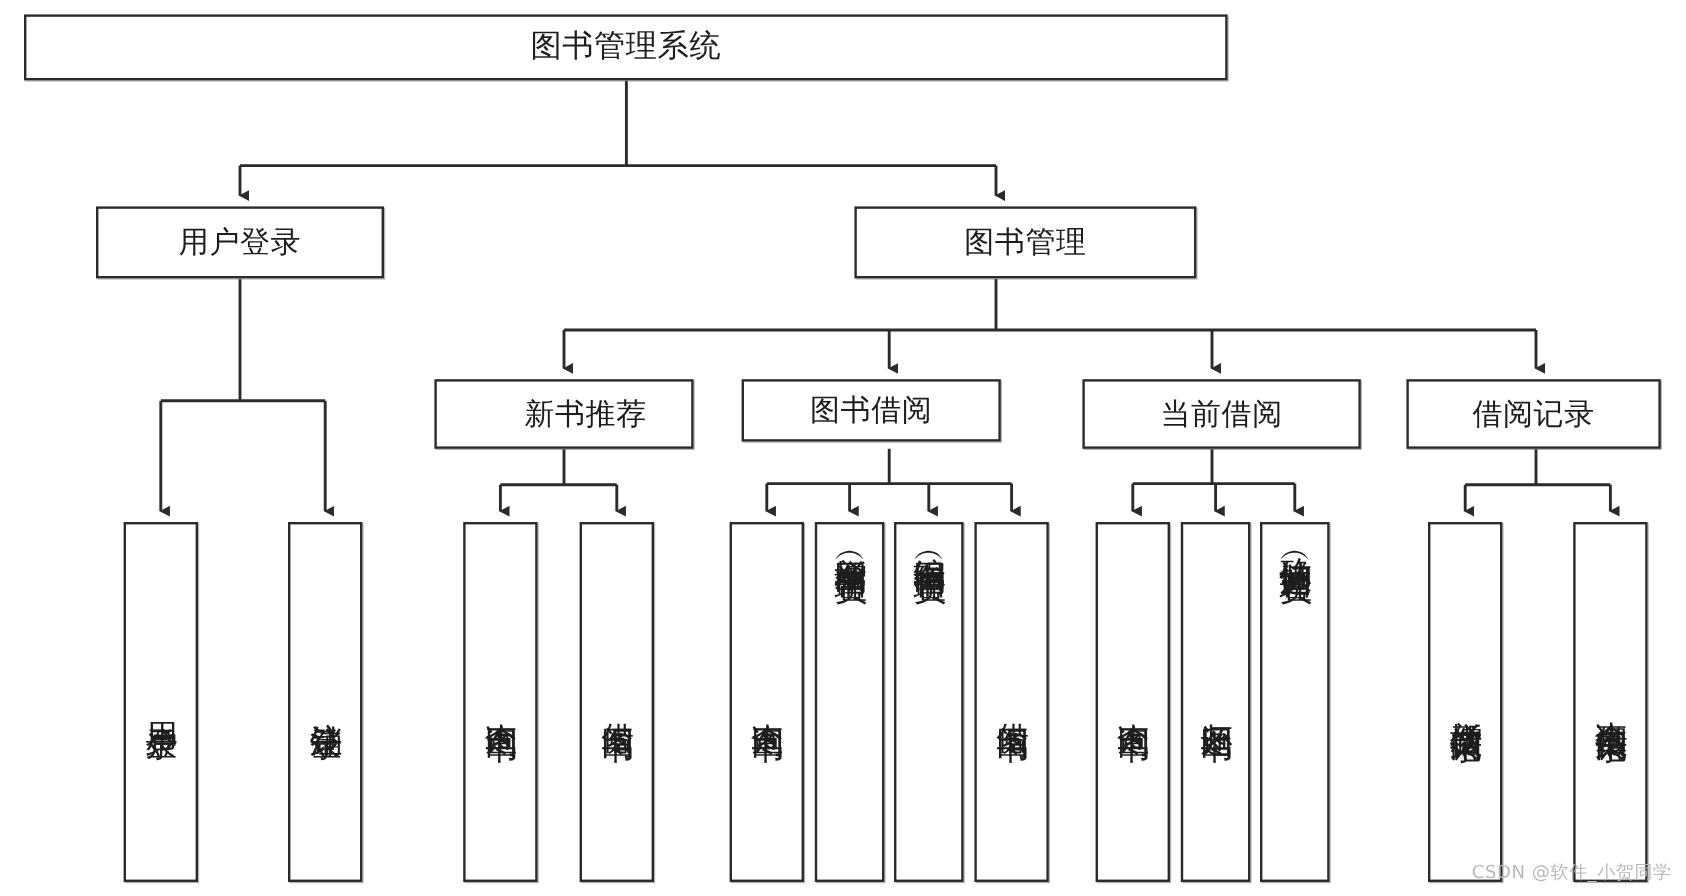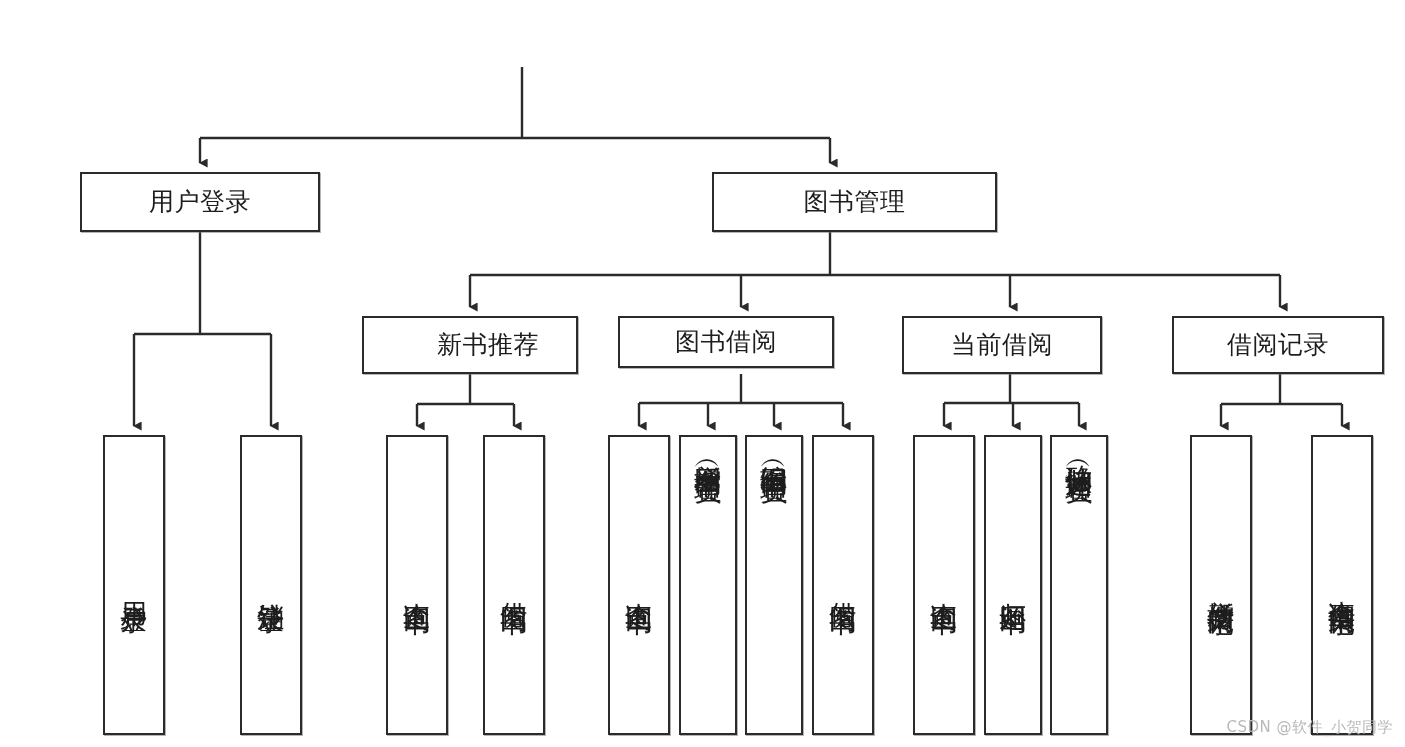--- a/index.html
+++ b/index.html
@@ -127,38 +127,41 @@
       <path d="M 1013,403 L 1013,426" marker-end="url(#arrowhead)"></path>
       <path d="M 1079,403 L 1079,426" marker-end="url(#arrowhead)"></path>
 
       <path d="M 1280,374 L 1280,404"></path>
       <path d="M 1221,404 L 1342,404"></path>
       <path d="M 1221,404 L 1221,426" marker-end="url(#arrowhead)"></path>
       <path d="M 1342,404 L 1342,426" marker-end="url(#arrowhead)"></path>
     </g>
   </svg>
 
+  <div class="node node-h node-root" id="node-root" style="left: 20px; top: 12px; width: 1003px; height: 55px;">
+    <span class="node-label">图书管理系统</span>
+  </div>
 
   <div id="level2-container">
       <div class="node node-h" style="left: 80px; top: 172px; width: 240px; height: 60px;">
         <span class="node-label">用户登录</span>
       </div>
       <div class="node node-h" style="left: 712px; top: 172px; width: 285px; height: 60px;">
         <span class="node-label">图书管理</span>
       </div>
     </div>
 
   <div id="level3-container">
       <div class="node node-h" style="left: 362px; top: 316px; width: 216px; height: 58px; padding-left: 36px;">
         <span class="node-label">新书推荐</span>
       </div>
       <div class="node node-h" style="left: 618px; top: 316px; width: 216px; height: 52px;">
         <span class="node-label">图书借阅</span>
       </div>
-      <div class="node node-h" style="left: 902px; top: 316px; width: 200px; height: 58px;">
+      <div class="node node-h" style="left: 902px; top: 316px; width: 232px; height: 58px;">
         <span class="node-label">当前借阅</span>
       </div>
       <div class="node node-h" style="left: 1172px; top: 316px; width: 212px; height: 58px;">
         <span class="node-label">借阅记录</span>
       </div>
     </div>
 
   <div id="leaves-container">
       <div class="node node-v center-text" style="left: 103px; top: 435px; width: 62px; height: 300px;">
         <span class="node-label">用户登录</span>

